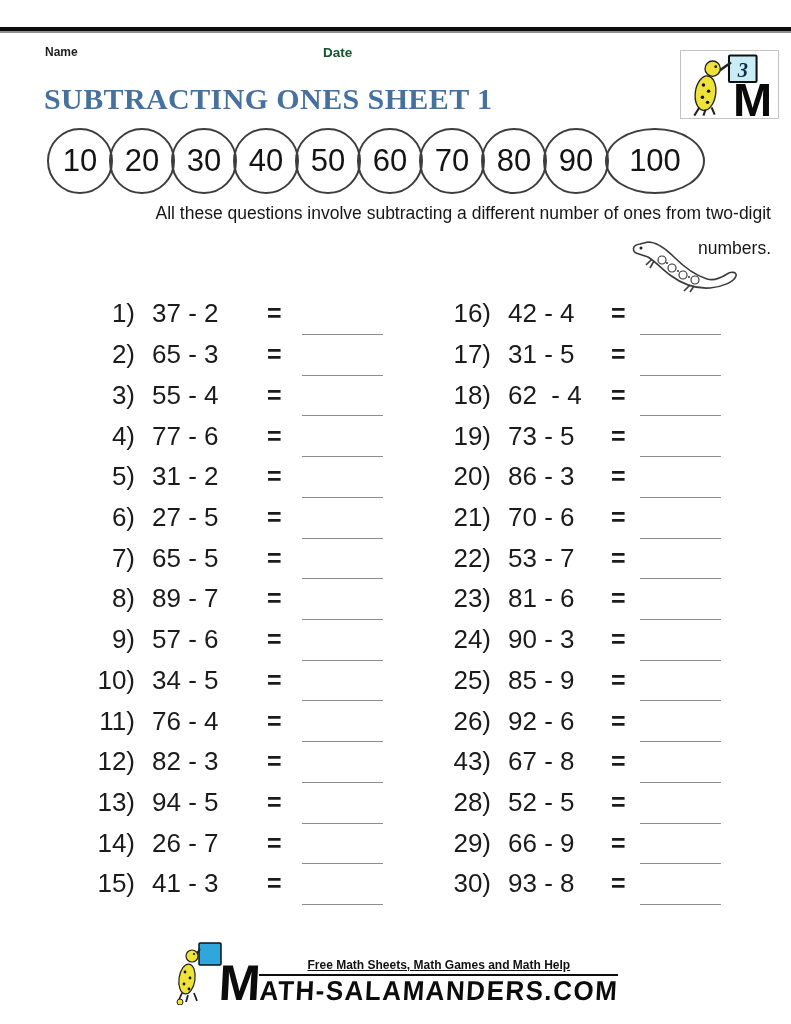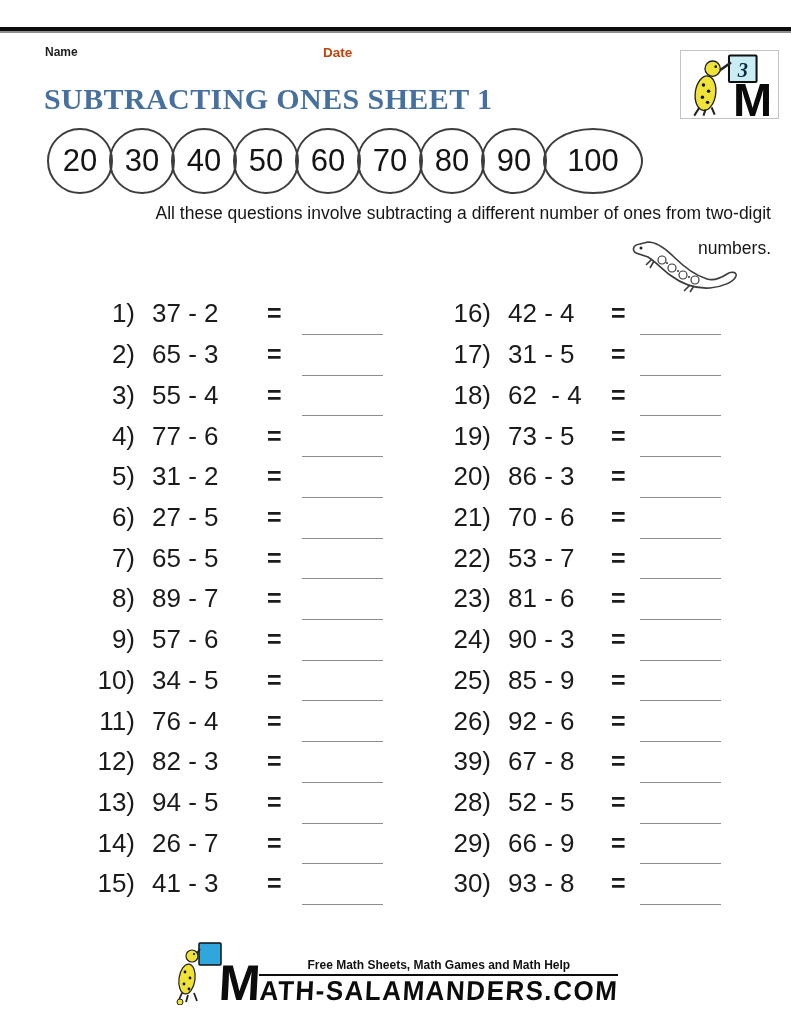--- a/index.html
+++ b/index.html
@@ -2,21 +2,21 @@
 <html><head>
 <meta charset="utf-8">
 <style>
   html,body{margin:0;padding:0;background:#ffffff;}
   body{width:791px;height:1024px;font-family:"Liberation Sans",sans-serif;color:#1b1b1b;position:relative;overflow:hidden;}
   .page{position:absolute;inset:0;background:#fff;}
 
   .top-bar{position:absolute;top:27px;left:0;width:791px;height:4px;background:#0d0d0d;box-shadow:0 2px 0 #8f8f8f;}
 
   .name-label{position:absolute;left:45px;top:45px;font-size:12px;font-weight:600;color:#1e1e1e;}
-  .date-label{position:absolute;left:323px;top:45px;font-size:13.5px;font-weight:600;color:#c2410c;}
+  .date-label{position:absolute;left:323px;top:45px;font-size:13.5px;font-weight:600;color:#14532d;}
 
   .logo-box{position:absolute;top:50px;right:12px;width:97px;height:67px;border:1px solid #c3c3c3;background:#fff;}
   .logo-box svg{display:block;width:100%;height:100%;}
 
   .title{position:absolute;left:44px;top:82px;margin:0;font-family:"Liberation Serif",serif;font-size:30px;font-weight:600;letter-spacing:.4px;color:#46719f;}
 
   .number-strip{position:absolute;top:128px;left:47px;display:flex;align-items:center;}
   .num-circle{box-sizing:border-box;width:66px;height:66px;border:2px solid #3d3d3d;border-radius:50%;display:flex;align-items:center;justify-content:center;font-size:31px;color:#141414;margin-left:-4px;background:transparent;flex:0 0 auto;}
   .num-circle:first-child{margin-left:0;}
   .num-circle:last-child{width:100px;}
@@ -39,21 +39,21 @@
   .p-blank{position:absolute;top:41px;width:81px;height:0;border-bottom:1.5px solid #8d8d8d;}
   .p-col.left  .p-blank{left:242px;}
   .p-col.right .p-blank{left:224px;}
 
   .footer{position:absolute;top:941px;left:0;width:791px;display:flex;justify-content:center;}
   .footer-inner{display:flex;align-items:flex-end;}
   .footer-icon{width:52px;height:64px;flex:0 0 auto;}
   .footer-icon svg{display:block;width:100%;height:100%;}
   .footer-m{font-size:50px;line-height:44px;font-weight:800;color:#0c0c0c;transform:skewX(-3deg);margin-left:-6px;}
   .footer-right{margin-left:-1px;padding-bottom:1px;}
-  .tagline{font-size:12px;font-weight:700;color:#121212;text-align:center;padding:0 8px 2px 8px;}
+  .tagline{font-size:12px;font-weight:700;color:#121212;text-align:center;padding:0 8px 2px 8px;text-decoration:underline;}
   .tagline-rule{height:2.5px;background:#0d0d0d;margin-bottom:2px;}
   .brand-rest{font-size:26px;line-height:26px;font-weight:800;letter-spacing:1.5px;color:#0c0c0c;transform:skewX(-3deg) scaleY(1.05);transform-origin:left bottom;}
 </style>
 </head>
 <body>
 
 <div class="page">
 
   <div class="top-bar"></div>
 
@@ -73,20 +73,21 @@
       <circle cx="27" cy="39" r="1.7" fill="#111"></circle>
       <circle cx="21" cy="45" r="1.7" fill="#111"></circle>
       <circle cx="26" cy="50" r="1.7" fill="#111"></circle>
       <path d="M18 55 L13 63 M24 57 L22 63 M30 55 L33 62" stroke="#222" stroke-width="2" fill="none"></path>
     </svg>
   </div>
 
   <h1 class="title">SUBTRACTING ONES SHEET 1</h1>
 
   <div class="number-strip">
+      <div class="num-circle">10</div>
       <div class="num-circle">20</div>
       <div class="num-circle">30</div>
       <div class="num-circle">40</div>
       <div class="num-circle">50</div>
       <div class="num-circle">60</div>
       <div class="num-circle">70</div>
       <div class="num-circle">80</div>
       <div class="num-circle">90</div>
       <div class="num-circle">100</div>
     </div>
@@ -265,21 +266,21 @@
           <span class="p-eq">=</span>
           <span class="p-blank"></span>
         </div>
         <div class="p-row">
           <span class="p-num">26)</span>
           <span class="p-expr">92 - 6</span>
           <span class="p-eq">=</span>
           <span class="p-blank"></span>
         </div>
         <div class="p-row">
-          <span class="p-num">39)</span>
+          <span class="p-num">43)</span>
           <span class="p-expr">67 - 8</span>
           <span class="p-eq">=</span>
           <span class="p-blank"></span>
         </div>
         <div class="p-row">
           <span class="p-num">28)</span>
           <span class="p-expr">52 - 5</span>
           <span class="p-eq">=</span>
           <span class="p-blank"></span>
         </div>

